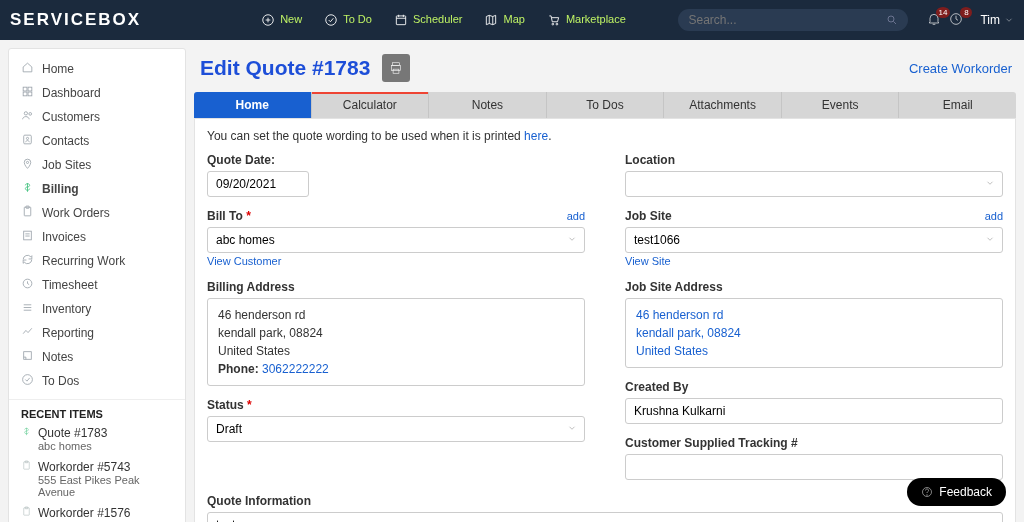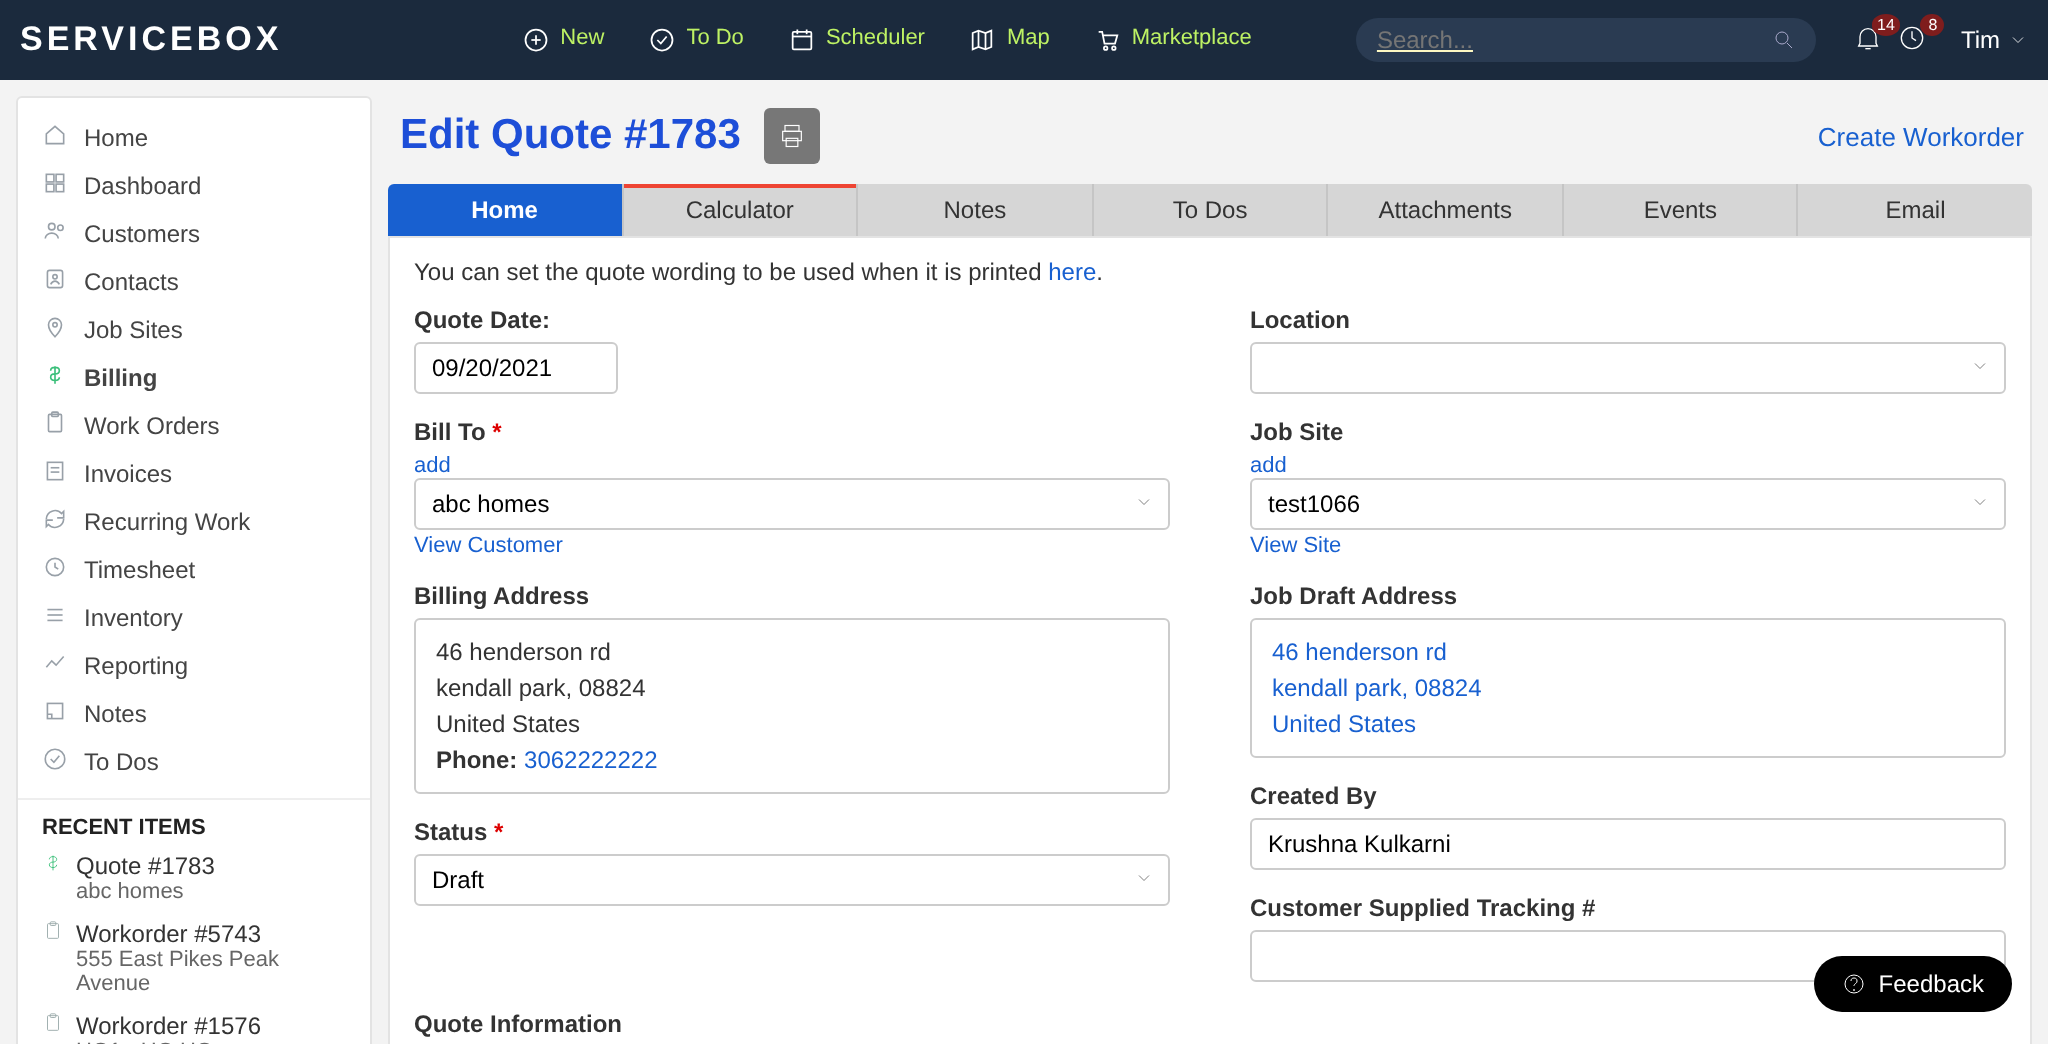--- a/index.html
+++ b/index.html
@@ -4,21 +4,21 @@
 <style>
 * { box-sizing: border-box; margin: 0; padding: 0; font-family: Arial, Helvetica, sans-serif; }
 body { background: #f3f3f3; font-size: 12px; color: #333; }
 .topbar { background: #1b2a3d; height: 40px; display: flex; align-items: center; padding: 0 10px; color: #fff; }
 .brand { font-family: Impact, "Arial Black", sans-serif; letter-spacing: 2px; font-size: 17px; color: #fff; margin-right: 120px; font-weight: bold; }
 .topmenu { display: flex; gap: 22px; align-items: center; flex: 1; }
 .topmenu-item { display: flex; align-items: flex-start; gap: 5px; font-size: 11px; cursor: pointer; color: #bef264; }
 .top-icon { width: 14px; height: 14px; display: inline-flex; align-items: center; justify-content: center; }
 .topmenu-item svg { width: 14px; height: 14px; stroke: #fff; fill: none; stroke-width: 1.5; }
 .search-wrap { background: #2a3b52; border-radius: 14px; display: flex; align-items: center; padding: 4px 10px; width: 230px; margin-right: 18px; }
-.search-wrap input { background: transparent; border: none; color: #fef9c3; flex: 1; outline: none; font-size: 12px; text-decoration: underline; }
+.search-wrap input { background: transparent; border: none; color: #fef9c3; flex: 1; outline: none; font-size: 12px; }
 .search-wrap .sicon { width: 12px; height: 12px; }
 .search-wrap .sicon svg { stroke: #aac; fill: none; }
 .bell-wrap { position: relative; margin-right: 6px; }
 .bell-wrap svg { width: 16px; height: 16px; stroke: #fff; fill: none; }
 .badge { position: absolute; top: -4px; right: -8px; background: #7f1d1d; color: #fff; border-radius: 50%; font-size: 8px; padding: 1px 3px; min-width: 12px; text-align: center; }
 .usermenu { margin-left: 10px; display: flex; align-items: center; gap: 4px; cursor: pointer; font-size: 12px; }
 .usermenu svg { width: 10px; height: 10px; stroke: #fff; fill: none; }
 
 .layout { display: flex; padding: 8px; gap: 8px; align-items: flex-start; }
 .sidebar { width: 178px; background: #fff; border: 1px solid #e3e3e3; border-radius: 3px; padding: 8px 0; }
@@ -47,21 +47,21 @@
 .tab.red-top { box-shadow: inset 0 2px 0 0 #e43; }
 .tab:last-child { border-right: none; }
 
 .panel { background: #fff; border: 1px solid #e3e3e3; border-radius: 0 0 3px 3px; padding: 10px 12px 20px; }
 .hint { font-size: 12px; color: #333; margin-bottom: 10px;}
 .hint a { color: #1860d0; cursor: pointer; }
 .form-grid { display: flex; gap: 40px; }
 .col { flex: 1; display: flex; flex-direction: column; gap: 12px; }
 .field label { font-size: 12px; font-weight: bold; display: block; margin-bottom: 4px; }
 .req { color: #d00; }
-.field .labelrow { display: flex; justify-content: space-between; align-items: baseline; flex-direction: column;}
+.field .labelrow { display: flex; justify-content: space-between; align-items: baseline;}
 .field .rightlink { color: #1860d0; font-size: 11px; cursor: pointer; font-weight: normal;}
 .input, .select, .textarea, .readbox {
   width: 100%; border: 1px solid #ccc; border-radius: 3px; padding: 5px 8px; font-size: 12px; background: #fff;
 }
 .input.short { width: 102px; }
 .select-wrap { position: relative; }
 .select-wrap .chev { position: absolute; right: 8px; top: 50%; transform: translateY(-50%); pointer-events: none;}
 .select-wrap .chev svg { width: 10px; height: 10px; stroke: #666; fill: none; }
 .sublink { color: #1860d0; font-size: 11px; cursor: pointer; margin-top: 2px; display: inline-block;}
 .addrbox { border: 1px solid #ccc; border-radius: 3px; padding: 7px 10px; font-size: 12px; line-height: 1.5; min-height: 64px; }
@@ -382,21 +382,21 @@
             </div>
             <div class="select-wrap">
               <input class="input" value="test1066" style="">
               <span class="chev"><svg viewBox="0 0 24 24">
                     <polyline points="6,9 12,15 18,9"></polyline>
                   </svg></span>
             </div>
             <a class="sublink">View Site</a>
           </div>
           <div class="field">
-            <label>Job Draft Address</label>
+            <label>Job Site Address</label>
             <div class="addrbox">
               <div><a class="link">46 henderson rd</a></div>
               <div><a class="link">kendall park, 08824</a></div>
               <div><a class="link">United States</a></div>
             </div>
           </div>
           <div class="field">
             <label>Created By</label>
             <input class="input" value="Krushna Kulkarni" style="">
           </div>

